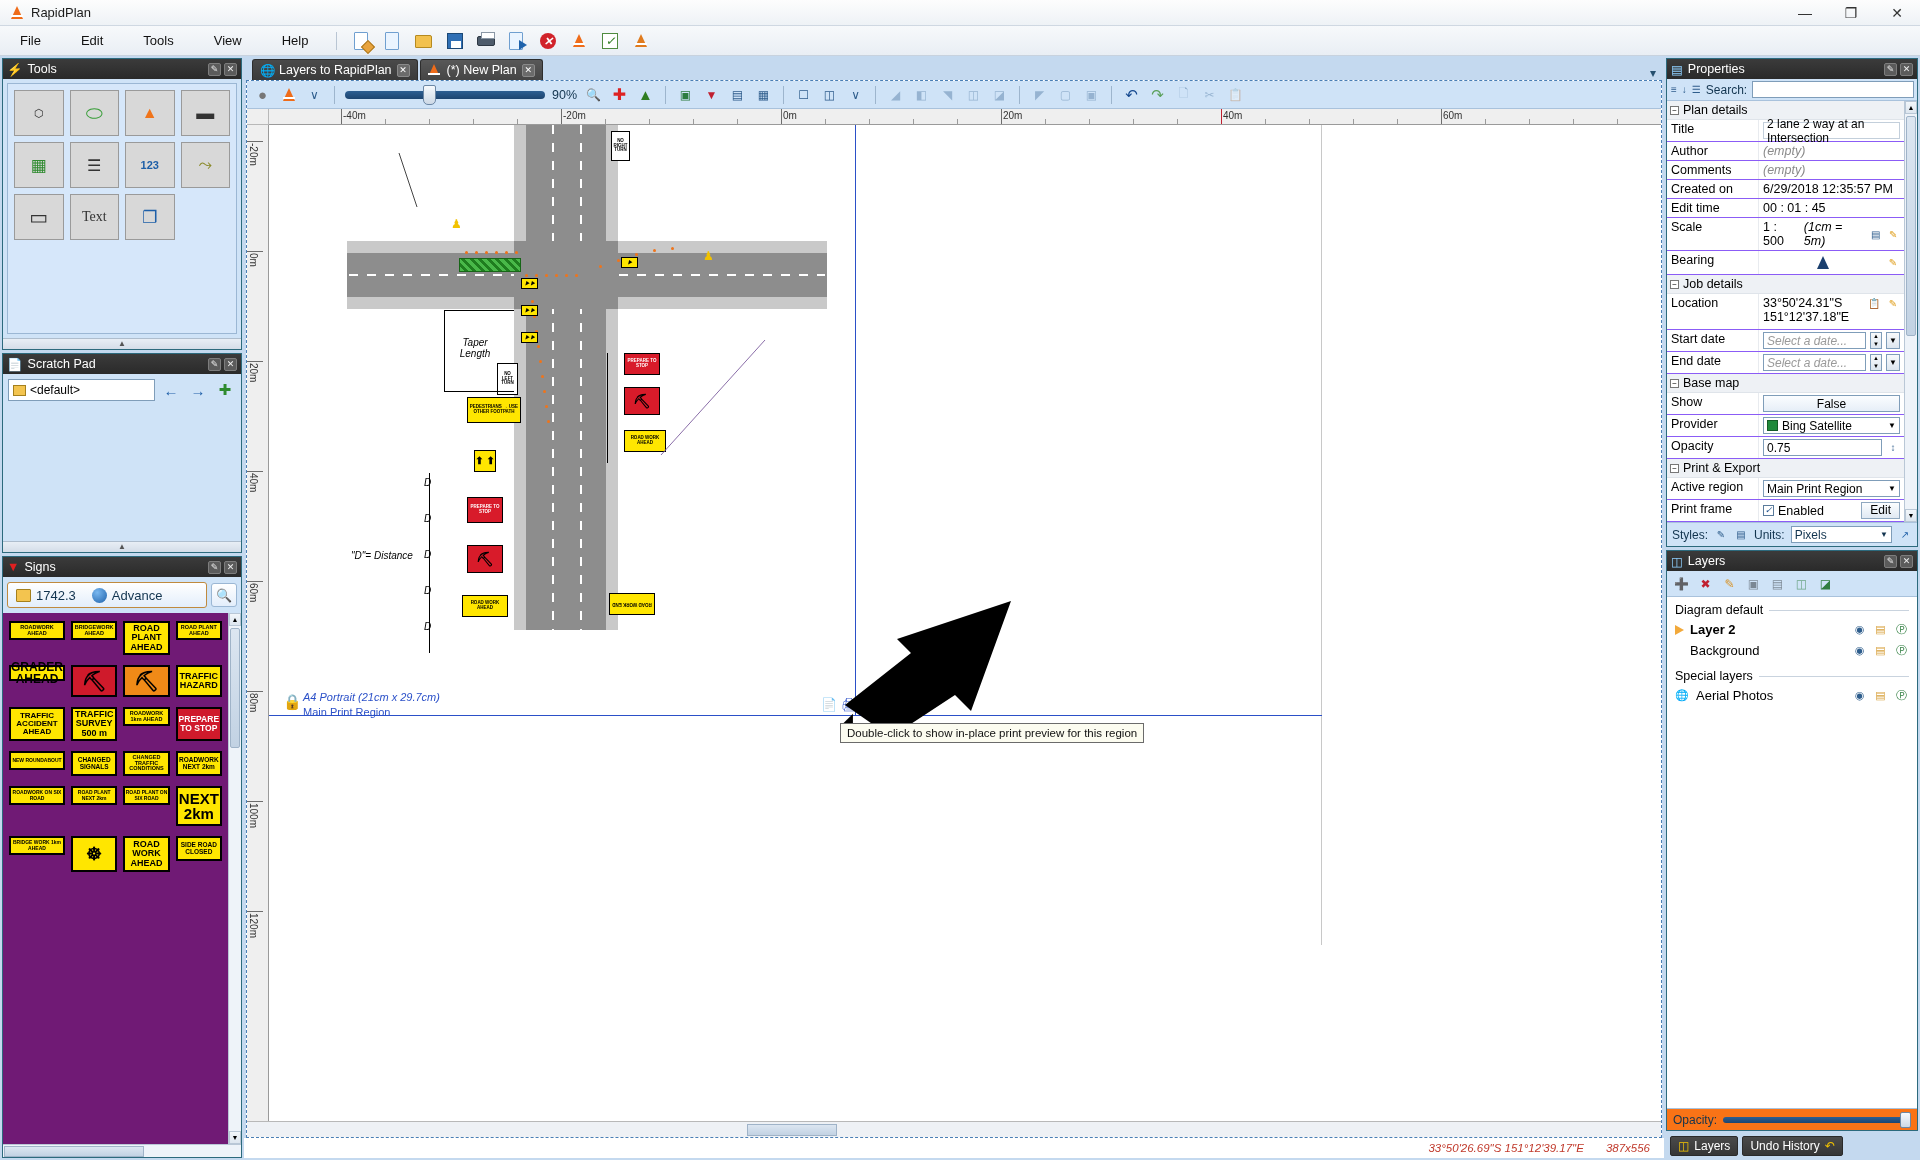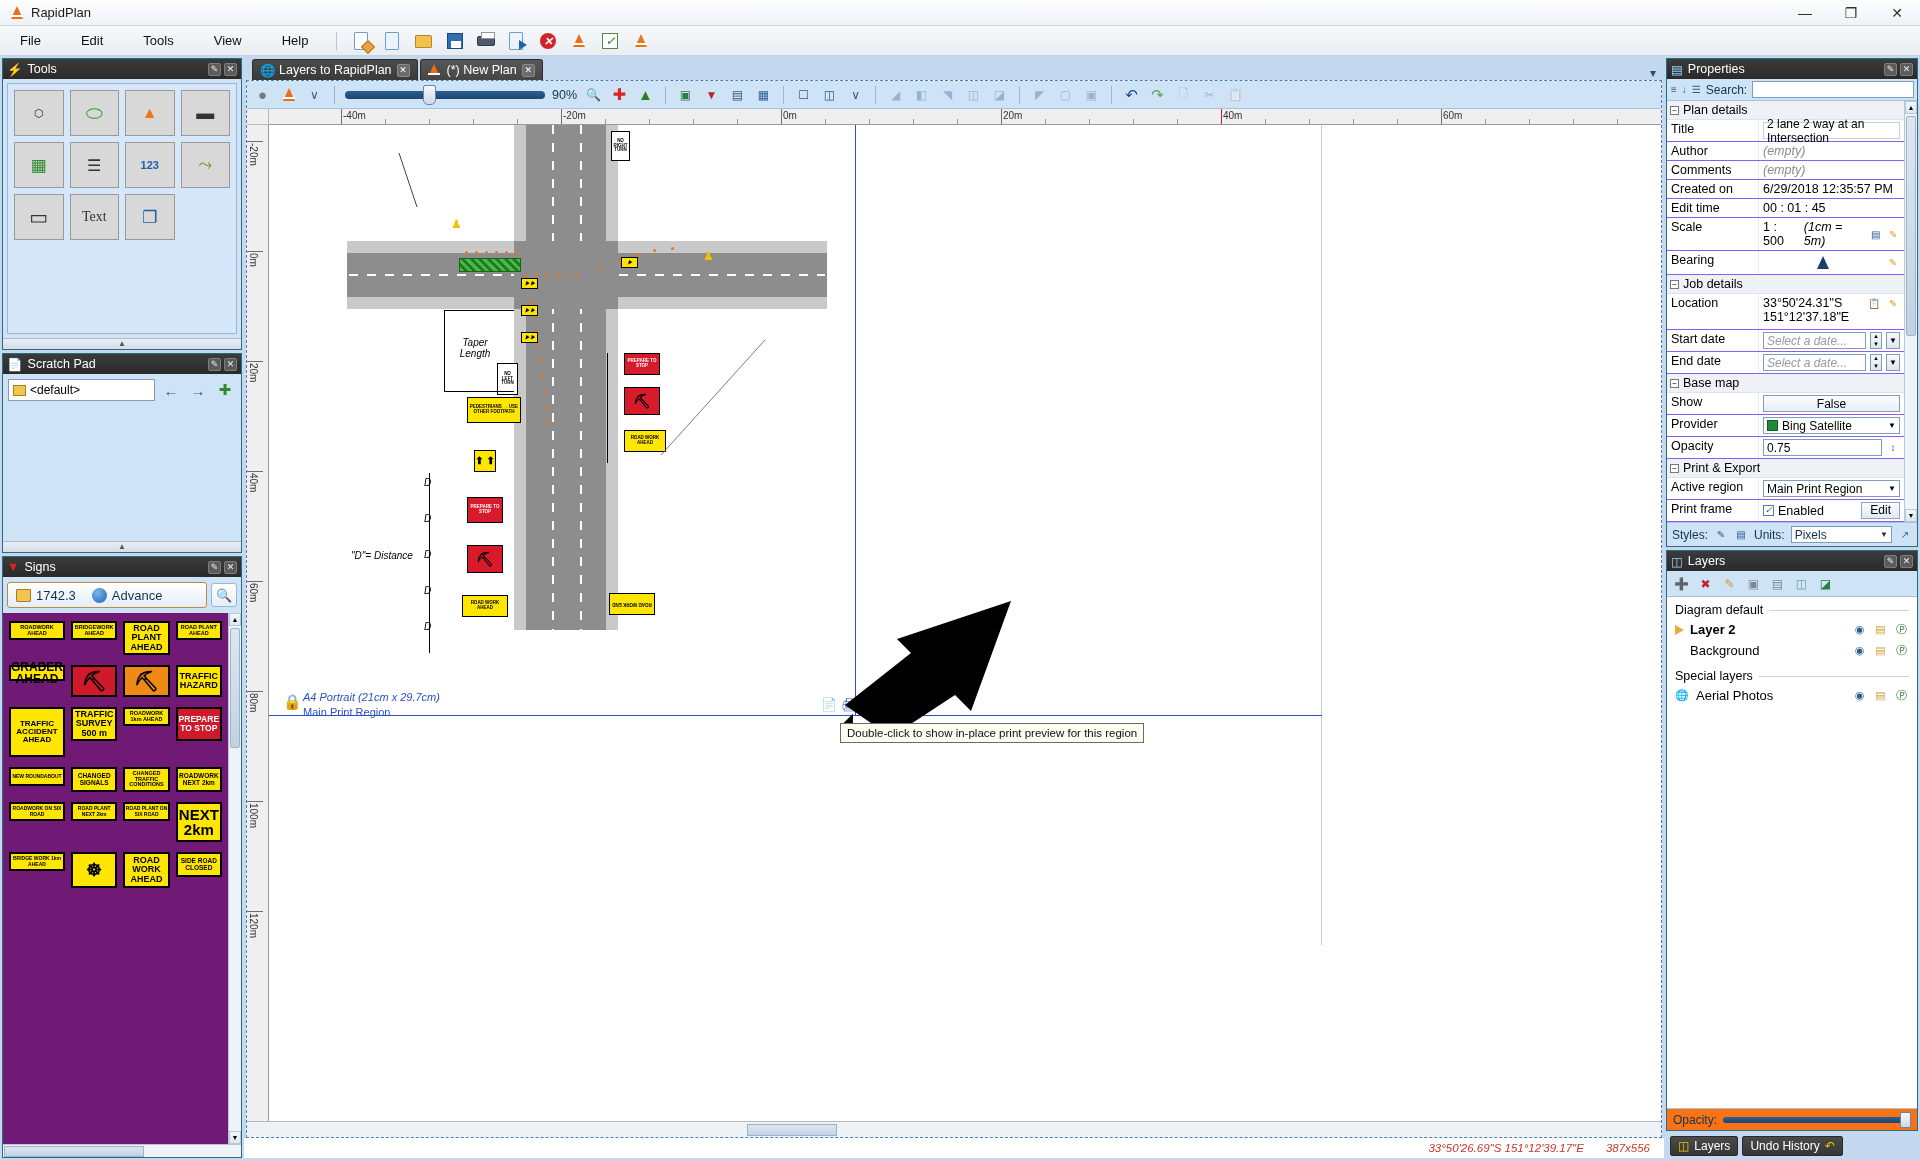--- a/index.html
+++ b/index.html
@@ -445,21 +445,21 @@
             <div class="sign" style="font-size:5.5px;height:19px;">ROADWORK AHEAD</div>
             <div class="sign" style="font-size:5.5px;height:19px;">BRIDGEWORK AHEAD</div>
             <div class="sign" style="font-size:9px;height:34px;">ROAD PLANT AHEAD</div>
             <div class="sign" style="font-size:5.5px;height:19px;">ROAD PLANT AHEAD</div>
 
             <div class="sign" style="font-size:12px;height:16px;">GRADER AHEAD</div>
             <div class="sign red" style="font-size:20px;height:32px;color:#000;">⛏</div>
             <div class="sign orange" style="font-size:20px;height:32px;">⛏</div>
             <div class="sign" style="font-size:9px;height:32px;">TRAFFIC HAZARD</div>
 
-            <div class="sign" style="font-size:8px;height:50px;">TRAFFIC ACCIDENT AHEAD</div>
+            <div class="sign" style="font-size:8px;height:34px;">TRAFFIC ACCIDENT AHEAD</div>
             <div class="sign" style="font-size:9px;height:34px;">TRAFFIC SURVEY 500  m</div>
             <div class="sign" style="font-size:5.5px;height:19px;">ROADWORK 1km AHEAD</div>
             <div class="sign red" style="font-size:8.5px;height:34px;">PREPARE TO STOP</div>
 
             <div class="sign" style="font-size:5px;height:19px;">NEW ROUNDABOUT</div>
             <div class="sign" style="font-size:6.5px;height:25px;">CHANGED SIGNALS</div>
             <div class="sign" style="font-size:5.5px;height:25px;">CHANGED TRAFFIC CONDITIONS</div>
             <div class="sign" style="font-size:6.5px;height:25px;">ROADWORK NEXT 2km</div>
 
             <div class="sign" style="font-size:5px;height:19px;">ROADWORK ON SIX ROAD</div>

